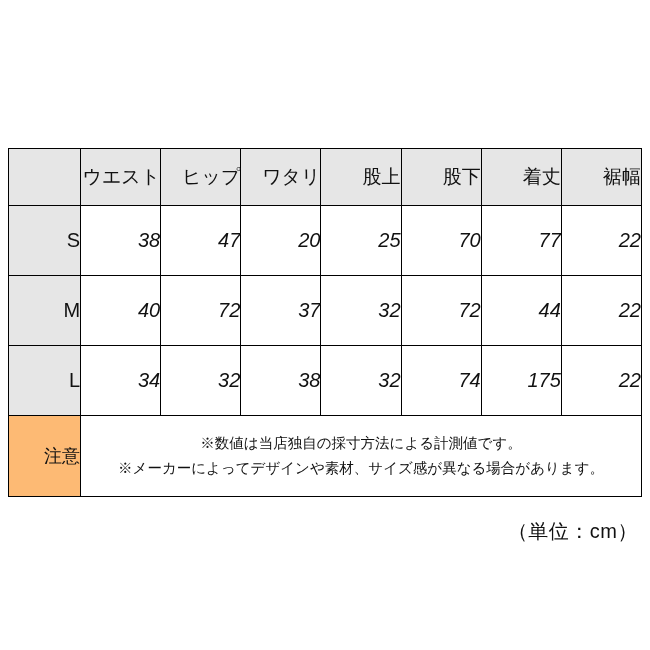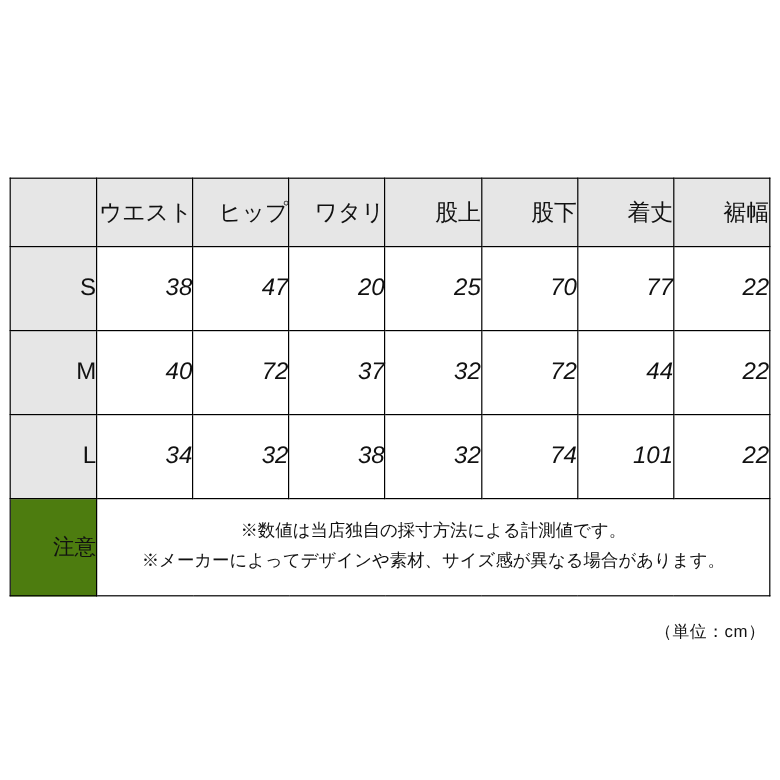--- a/index.html
+++ b/index.html
@@ -58,41 +58,41 @@
   tbody tr.size-row td.row-label {
     background: #e6e6e6;
     font-size: 20px;
   }
   tbody tr.size-row td.value {
     background: #ffffff;
     font-size: 20px;
     font-style: italic;
   }
   tbody tr.note-row td.note-label {
-    background: #4d7c0f;
+    background: #fdba74;
     font-size: 18px;
     height: 80px;
     width: 72px;
   }
   tbody tr.note-row td.note-body {
     background: #ffffff;
     text-align: center;
     padding: 10px 12px;
     font-size: 14.5px;
     line-height: 1.75;
   }
   .note-line {
     display: block;
     white-space: nowrap;
   }
   .unit {
     position: absolute;
     right: 12px;
     top: 518px;
-    font-size: 14px;
+    font-size: 20px;
     color: #111111;
     letter-spacing: 0.5px;
   }
 </style>
 </head>
 <body>
 
 <div class="page">
 
   <div class="table-wrap">
@@ -140,21 +140,21 @@
           <td class="value">44</td>
           <td class="value">22</td>
         </tr>
         <tr class="size-row">
           <td class="row-label">L</td>
           <td class="value">34</td>
           <td class="value">32</td>
           <td class="value">38</td>
           <td class="value">32</td>
           <td class="value">74</td>
-          <td class="value">101</td>
+          <td class="value">175</td>
           <td class="value">22</td>
         </tr>
         <tr class="note-row">
           <td class="note-label">注意</td>
           <td class="note-body" colspan="7">
             <span class="note-line">※数値は当店独自の採寸方法による計測値です。</span>
             <span class="note-line">※メーカーによってデザインや素材、サイズ感が異なる場合があります。</span>
           </td>
         </tr>
       </tbody>

